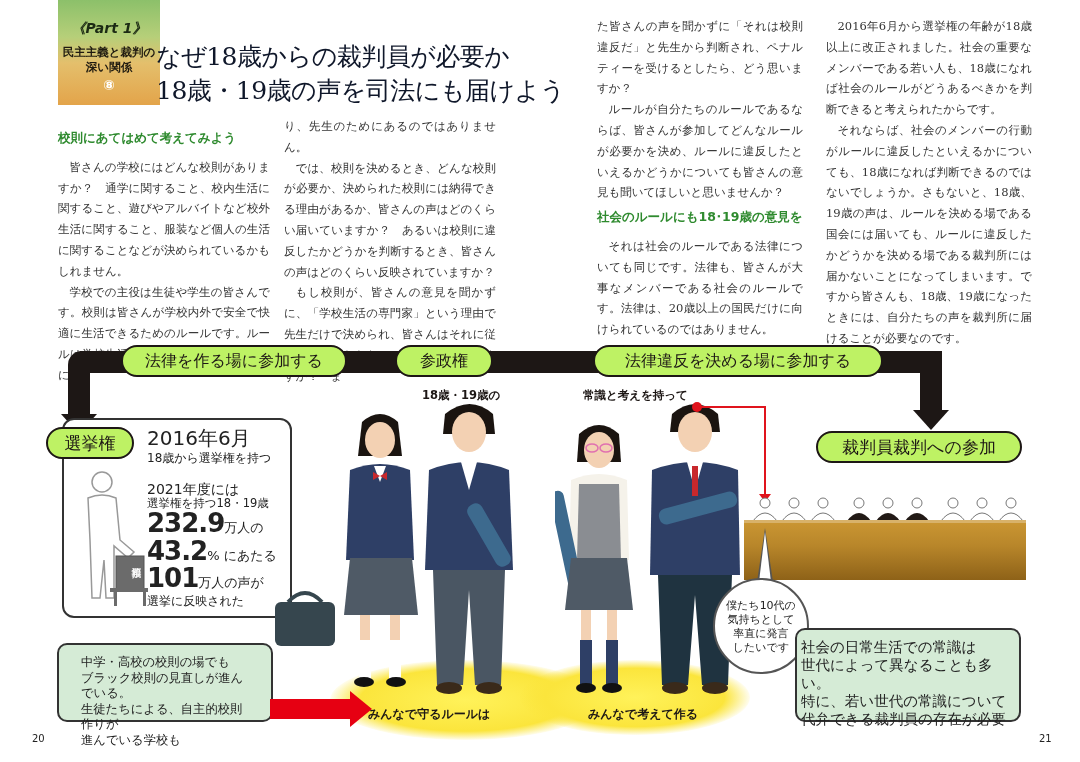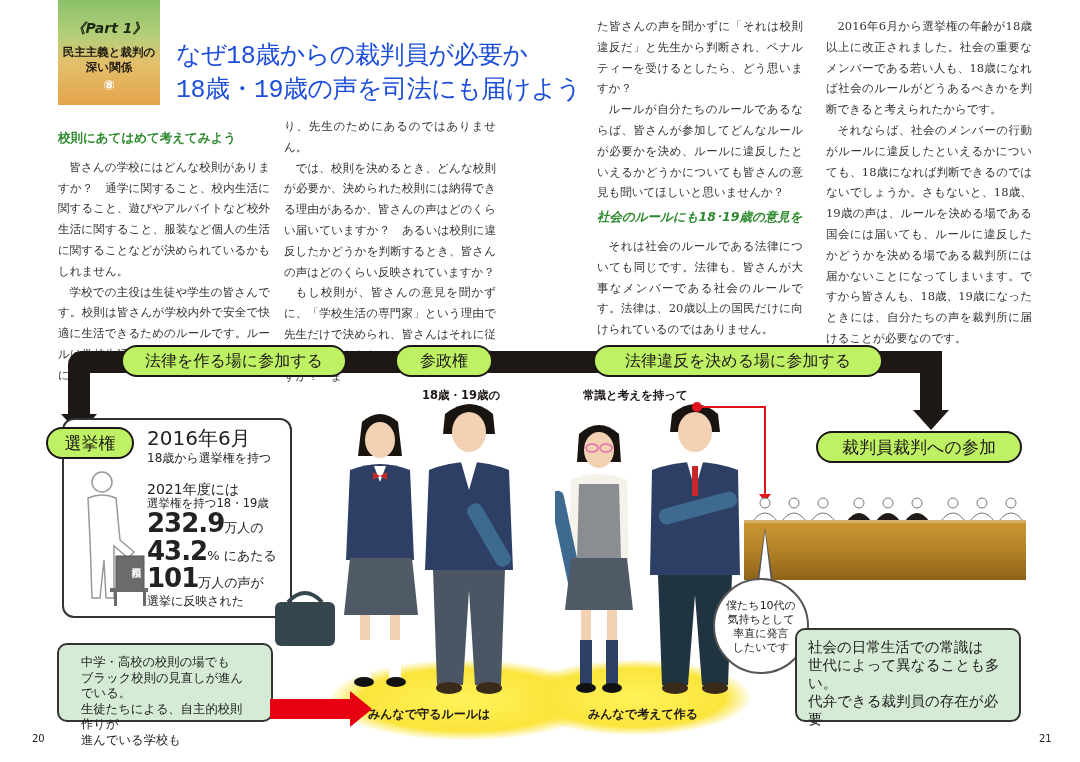--- a/index.html
+++ b/index.html
@@ -7,40 +7,40 @@
   body { position: relative; font-family: "DejaVu Serif", "Liberation Serif", serif; color: #2a2a2a; }
 
   
   .badge { position: absolute; left: 58px; top: 0; width: 102px; height: 105px;
     background: linear-gradient(180deg, #8cc06a 0%, #b6cf79 35%, #e4bf6c 60%, #e3a44a 100%);
     text-align: center; color: #1f1a10; font-family: "DejaVu Sans", sans-serif; }
   .badge .part { margin-top: 20px; font-size: 14px; font-weight: bold; font-style: italic; color: #1c2a14; }
   .badge .series { margin-top: 7px; font-size: 11.5px; font-weight: bold; line-height: 15px; }
   .badge .num { margin-top: 2px; font-size: 14px; font-weight: bold; color: #fff; }
 
-  .title { position: absolute; left: 176px; top: 40px; font-size: 25px; line-height: 34px; color: #1d4ed8; letter-spacing: -0.5px; font-family: Liberation Mono, monospace; }
+  .title { position: absolute; left: 156px; top: 40px; font-size: 25px; line-height: 34px; color: #0f172a; letter-spacing: -0.5px; }
 
   .col { position: absolute; font-size: 11.5px; line-height: 20.8px; color: #333; text-align: justify; }
   .col p { text-indent: 1em; }
   .col p.noindent { text-indent: 0; }
   .subhead { font-family: "DejaVu Sans", sans-serif; color: #2e8a2e; font-weight: bold; font-size: 12.5px; margin: 4px 0 8px; text-indent: 0 !important; }
 
   
   .bar { position: absolute; background: #1d1715; }
   .pill { position: absolute; background: #bef264; border: 2px solid #1d1715; border-radius: 20px;
     font-family: "DejaVu Sans", sans-serif; font-size: 16px; text-align: center; color: #1d1715; line-height: 28px; }
   .tri-down { position: absolute; width: 0; height: 0; border-left: 18px solid transparent; border-right: 18px solid transparent; border-top: 20px solid #1d1715; }
 
   .vote-box { position: absolute; left: 62px; top: 418px; width: 230px; height: 200px; border: 2px solid #333; border-radius: 12px; background: #fff; }
   .vote-text { position: absolute; font-family: "DejaVu Sans", sans-serif; color: #222; }
   .big { font-weight: bold; font-size: 26px; letter-spacing: -1px; }
 
   .note { position: absolute; background: #d5ebd6; border: 2px solid #333; border-radius: 10px;
     font-family: "DejaVu Sans", sans-serif; font-size: 12.3px; line-height: 15.5px; color: #222; padding: 10px 22px; }
-  .note.right { font-size: 14.5px; line-height: 18px; padding: 8px 11px; }
+  .note.right { font-size: 14.5px; line-height: 18px; padding: 8px 4px; }
 
   .spot { position: absolute; border-radius: 50%; background: radial-gradient(ellipse at center, #fff25a 0%, #fbe53c 55%, rgba(251,229,60,0) 72%); }
   .floor-label { position: absolute; font-family: "DejaVu Sans", sans-serif; font-weight: bold; font-size: 12px; color: #1d1715; }
 
   .desk { position: absolute; left: 744px; top: 520px; width: 282px; height: 60px;
     background: linear-gradient(180deg, #c99532 0%, #b8862a 40%, #8e6218 100%); border-top: 3px solid #d8b26a; }
   .juror { position: absolute; top: 497px; width: 26px; height: 24px; }
 
   .speech { position: absolute; left: 713px; top: 578px; width: 96px; height: 96px; border-radius: 50%; background: #fff; border: 2px solid #555;
     font-family: "DejaVu Sans", sans-serif; font-size: 11px; line-height: 14px; text-align: center; padding-top: 19px; color: #222; }
@@ -75,21 +75,21 @@
   <p>学校での主役は生徒や学生の皆さんです。校則は皆さんが学校内外で安全で快適に生活できるためのルールです。ルールは学校生活の主役である皆さんのためにあ</p>
 </div>
 <div class="col" style="left:284px; top:116px; width:212px;">
   <p class="noindent">り、先生のためにあるのではありません。</p>
   <p>では、校則を決めるとき、どんな校則が必要か、決められた校則には納得できる理由があるか、皆さんの声はどのくらい届いていますか？　あるいは校則に違反したかどうかを判断するとき、皆さんの声はどのくらい反映されていますか？</p>
   <p>もし校則が、皆さんの意見を聞かずに、「学校生活の専門家」という理由で先生だけで決められ、皆さんはそれに従わなければならないとしたらどう思いますか？　ま</p>
 </div>
 <div class="col" style="left:597px; top:16px; width:206px;">
   <p class="noindent">た皆さんの声を聞かずに「それは校則違反だ」と先生から判断され、ペナルティーを受けるとしたら、どう思いますか？</p>
   <p>ルールが自分たちのルールであるならば、皆さんが参加してどんなルールが必要かを決め、ルールに違反したといえるかどうかについても皆さんの意見も聞いてほしいと思いませんか？</p>
-  <div class="subhead" style="font-style:italic;">社会のルールにも18･19歳の意見を</div>
+  <div class="subhead" style="">社会のルールにも18･19歳の意見を</div>
   <p>それは社会のルールである法律についても同じです。法律も、皆さんが大事なメンバーである社会のルールです。法律は、20歳以上の国民だけに向けられているのではありません。</p>
 </div>
 <div class="col" style="left:826px; top:16px; width:206px;">
   <p>2016年6月から選挙権の年齢が18歳以上に改正されました。社会の重要なメンバーである若い人も、18歳になれば社会のルールがどうあるべきかを判断できると考えられたからです。</p>
   <p>それならば、社会のメンバーの行動がルールに違反したといえるかについても、18歳になれば判断できるのではないでしょうか。さもないと、18歳、19歳の声は、ルールを決める場である国会には届いても、ルールに違反したかどうかを決める場である裁判所には届かないことになってしまいます。ですから皆さんも、18歳、19歳になったときには、自分たちの声を裁判所に届けることが必要なのです。</p>
 </div>
 
 <div class="bar" style="left:80px; top:351px; width:862px; height:22px;"></div>
 <div class="bar" style="left:68px; top:351px; width:22px; height:70px; border-top-left-radius:14px;"></div>
 <div class="tri-down" style="left:61px; top:414px;"></div>
@@ -242,20 +242,21 @@
   <div>ブラック校則の見直しが進んでいる。</div>
   <div>生徒たちによる、自主的校則作りが</div>
   <div>進んでいる学校も</div>
 </div>
 <div class="red-arrow"></div>
 <div class="red-arrow-head"></div>
 
 <div class="note right" style="left:795px; top:628px; width:226px; height:94px;">
   <div>社会の日常生活での常識は</div>
   <div>世代によって異なることも多い。</div>
+  <div>特に、若い世代の常識について</div>
   <div>代弁できる裁判員の存在が必要</div>
 </div>
 
 <div class="floor-label" style="left:368px; top:706px;">みんなで守るルールは</div>
 <div class="floor-label" style="left:588px; top:706px;">みんなで考えて作る</div>
 
 <div class="pageno" style="left:32px;">20</div>
 <div class="pageno" style="left:1039px;">21</div>
 
 </body></html>

